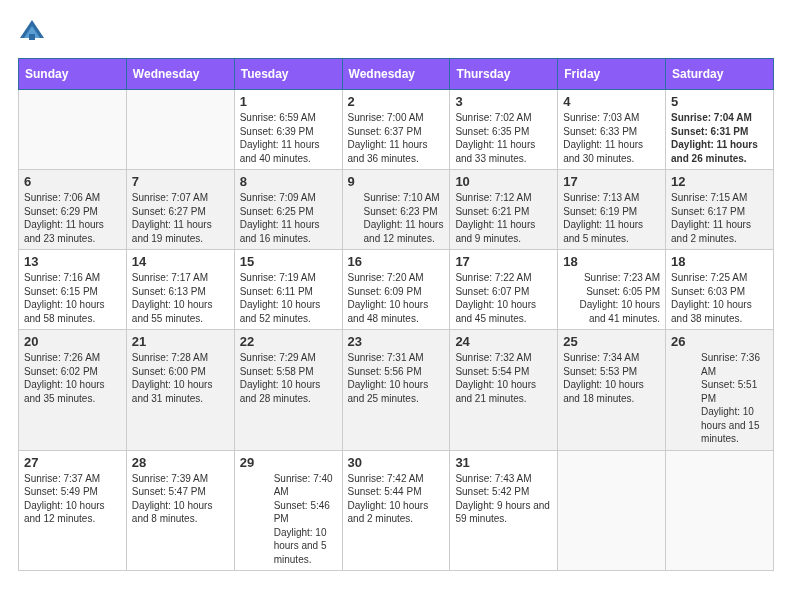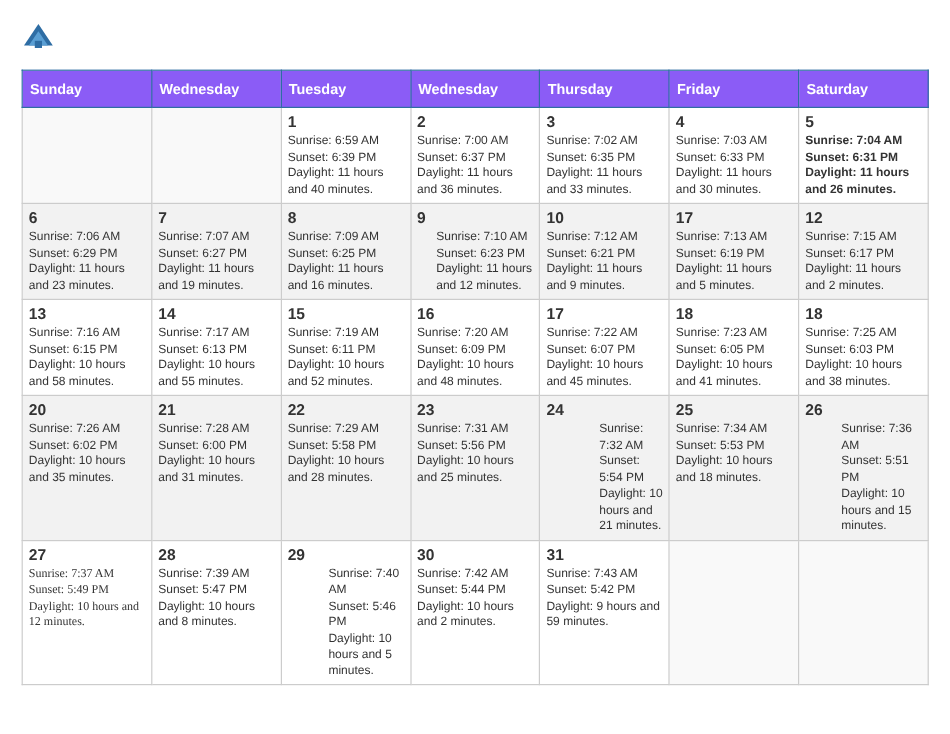--- a/index.html
+++ b/index.html
@@ -238,21 +238,21 @@
 Daylight: 10 hours and 48 minutes.</div>
           </td>
           <td>
             <div class="day-number">17</div>
             <div class="day-info" style="white-space: pre-line;">Sunrise: 7:22 AM
 Sunset: 6:07 PM
 Daylight: 10 hours and 45 minutes.</div>
           </td>
           <td>
             <div class="day-number">18</div>
-            <div class="day-info" style="white-space: pre-line;">Sunrise: 7:23 AM
+            <div class="day-info" style="white-space: pre-line; text-align: right;">Sunrise: 7:23 AM
 Sunset: 6:05 PM
 Daylight: 10 hours and 41 minutes.</div>
           </td>
           <td>
             <div class="day-number">18</div>
             <div class="day-info" style="white-space: pre-line;">Sunrise: 7:25 AM
 Sunset: 6:03 PM
 Daylight: 10 hours and 38 minutes.</div>
           </td>
         </tr>
@@ -276,41 +276,41 @@
 Daylight: 10 hours and 28 minutes.</div>
           </td>
           <td>
             <div class="day-number">23</div>
             <div class="day-info" style="white-space: pre-line;">Sunrise: 7:31 AM
 Sunset: 5:56 PM
 Daylight: 10 hours and 25 minutes.</div>
           </td>
           <td>
             <div class="day-number">24</div>
-            <div class="day-info" style="white-space: pre-line; margin-left: 44px;">Sunrise: 7:32 AM
+            <div class="day-info" style="white-space: pre-line;">Sunrise: 7:32 AM
 Sunset: 5:54 PM
 Daylight: 10 hours and 21 minutes.</div>
           </td>
           <td>
             <div class="day-number">25</div>
             <div class="day-info" style="white-space: pre-line;">Sunrise: 7:34 AM
 Sunset: 5:53 PM
 Daylight: 10 hours and 18 minutes.</div>
           </td>
           <td>
             <div class="day-number">26</div>
             <div class="day-info" style="white-space: pre-line; margin-left: 30px;">Sunrise: 7:36 AM
 Sunset: 5:51 PM
 Daylight: 10 hours and 15 minutes.</div>
           </td>
         </tr>
         <tr class="row-white">
           <td>
             <div class="day-number">27</div>
-            <div class="day-info" style="white-space: pre-line; font-family: Liberation Serif, serif;">Sunrise: 7:37 AM
+            <div class="day-info" style="white-space: pre-line;">Sunrise: 7:37 AM
 Sunset: 5:49 PM
 Daylight: 10 hours and 12 minutes.</div>
           </td>
           <td>
             <div class="day-number">28</div>
             <div class="day-info" style="white-space: pre-line;">Sunrise: 7:39 AM
 Sunset: 5:47 PM
 Daylight: 10 hours and 8 minutes.</div>
           </td>
           <td>

